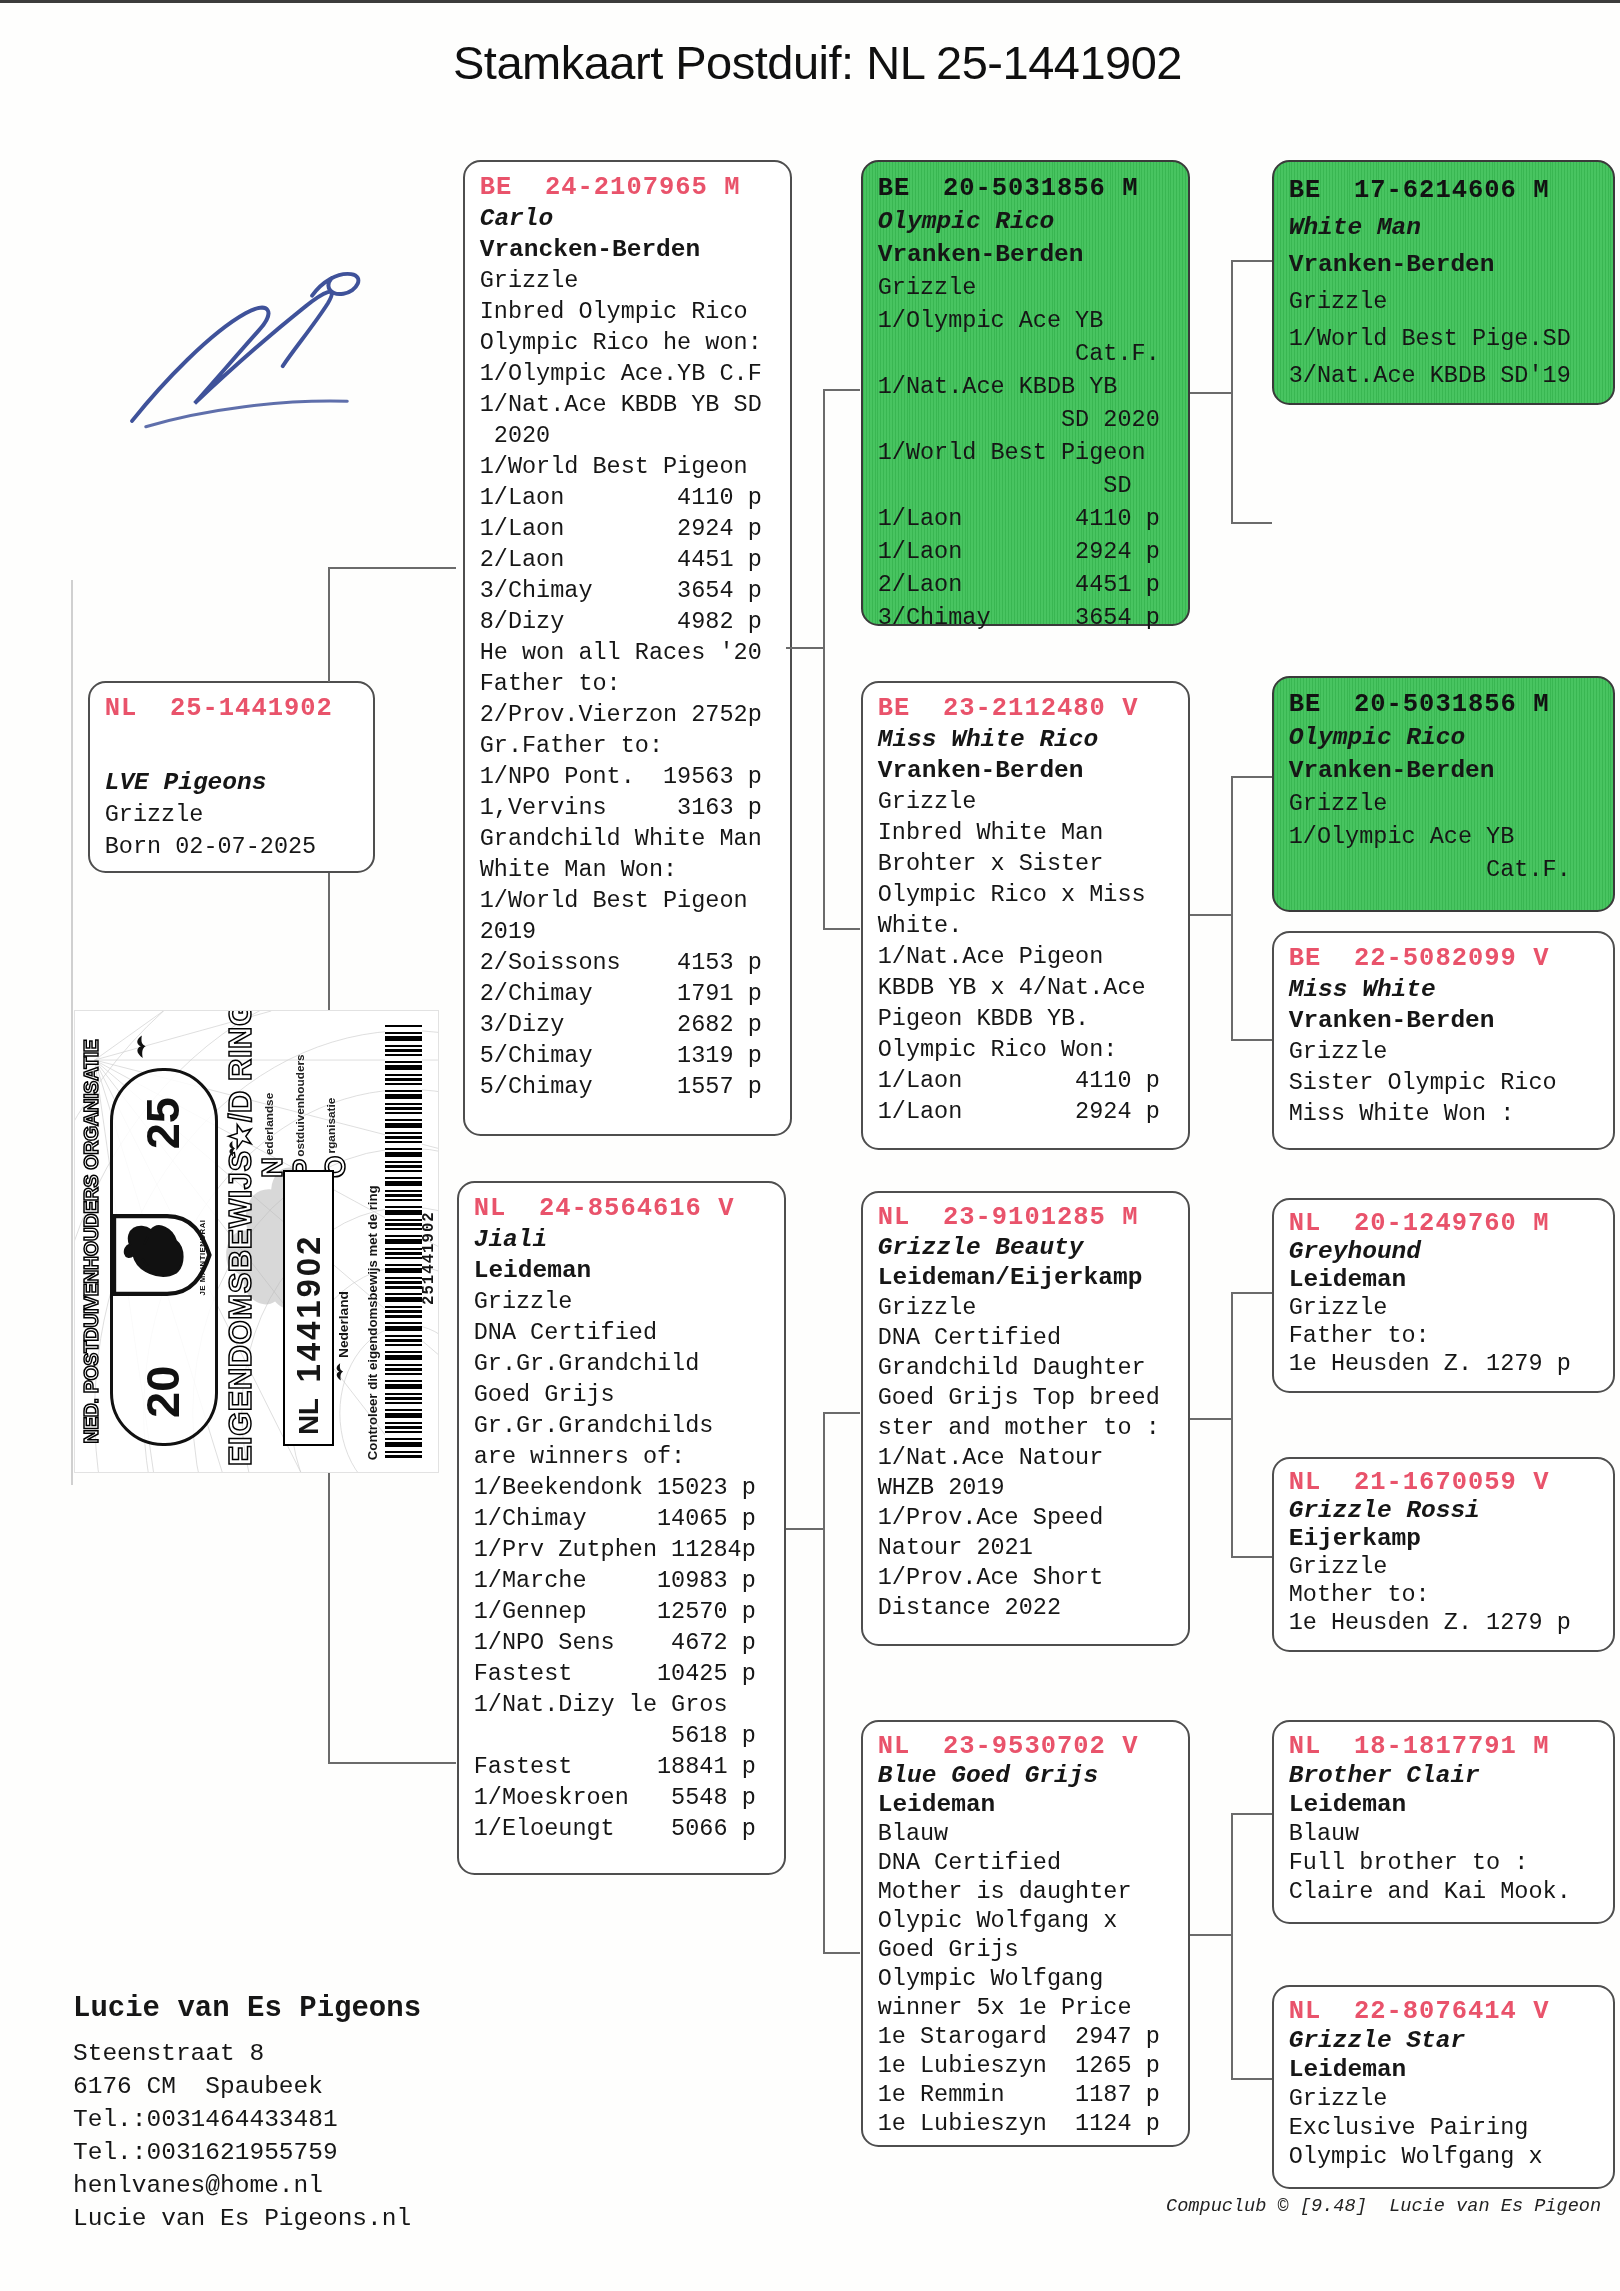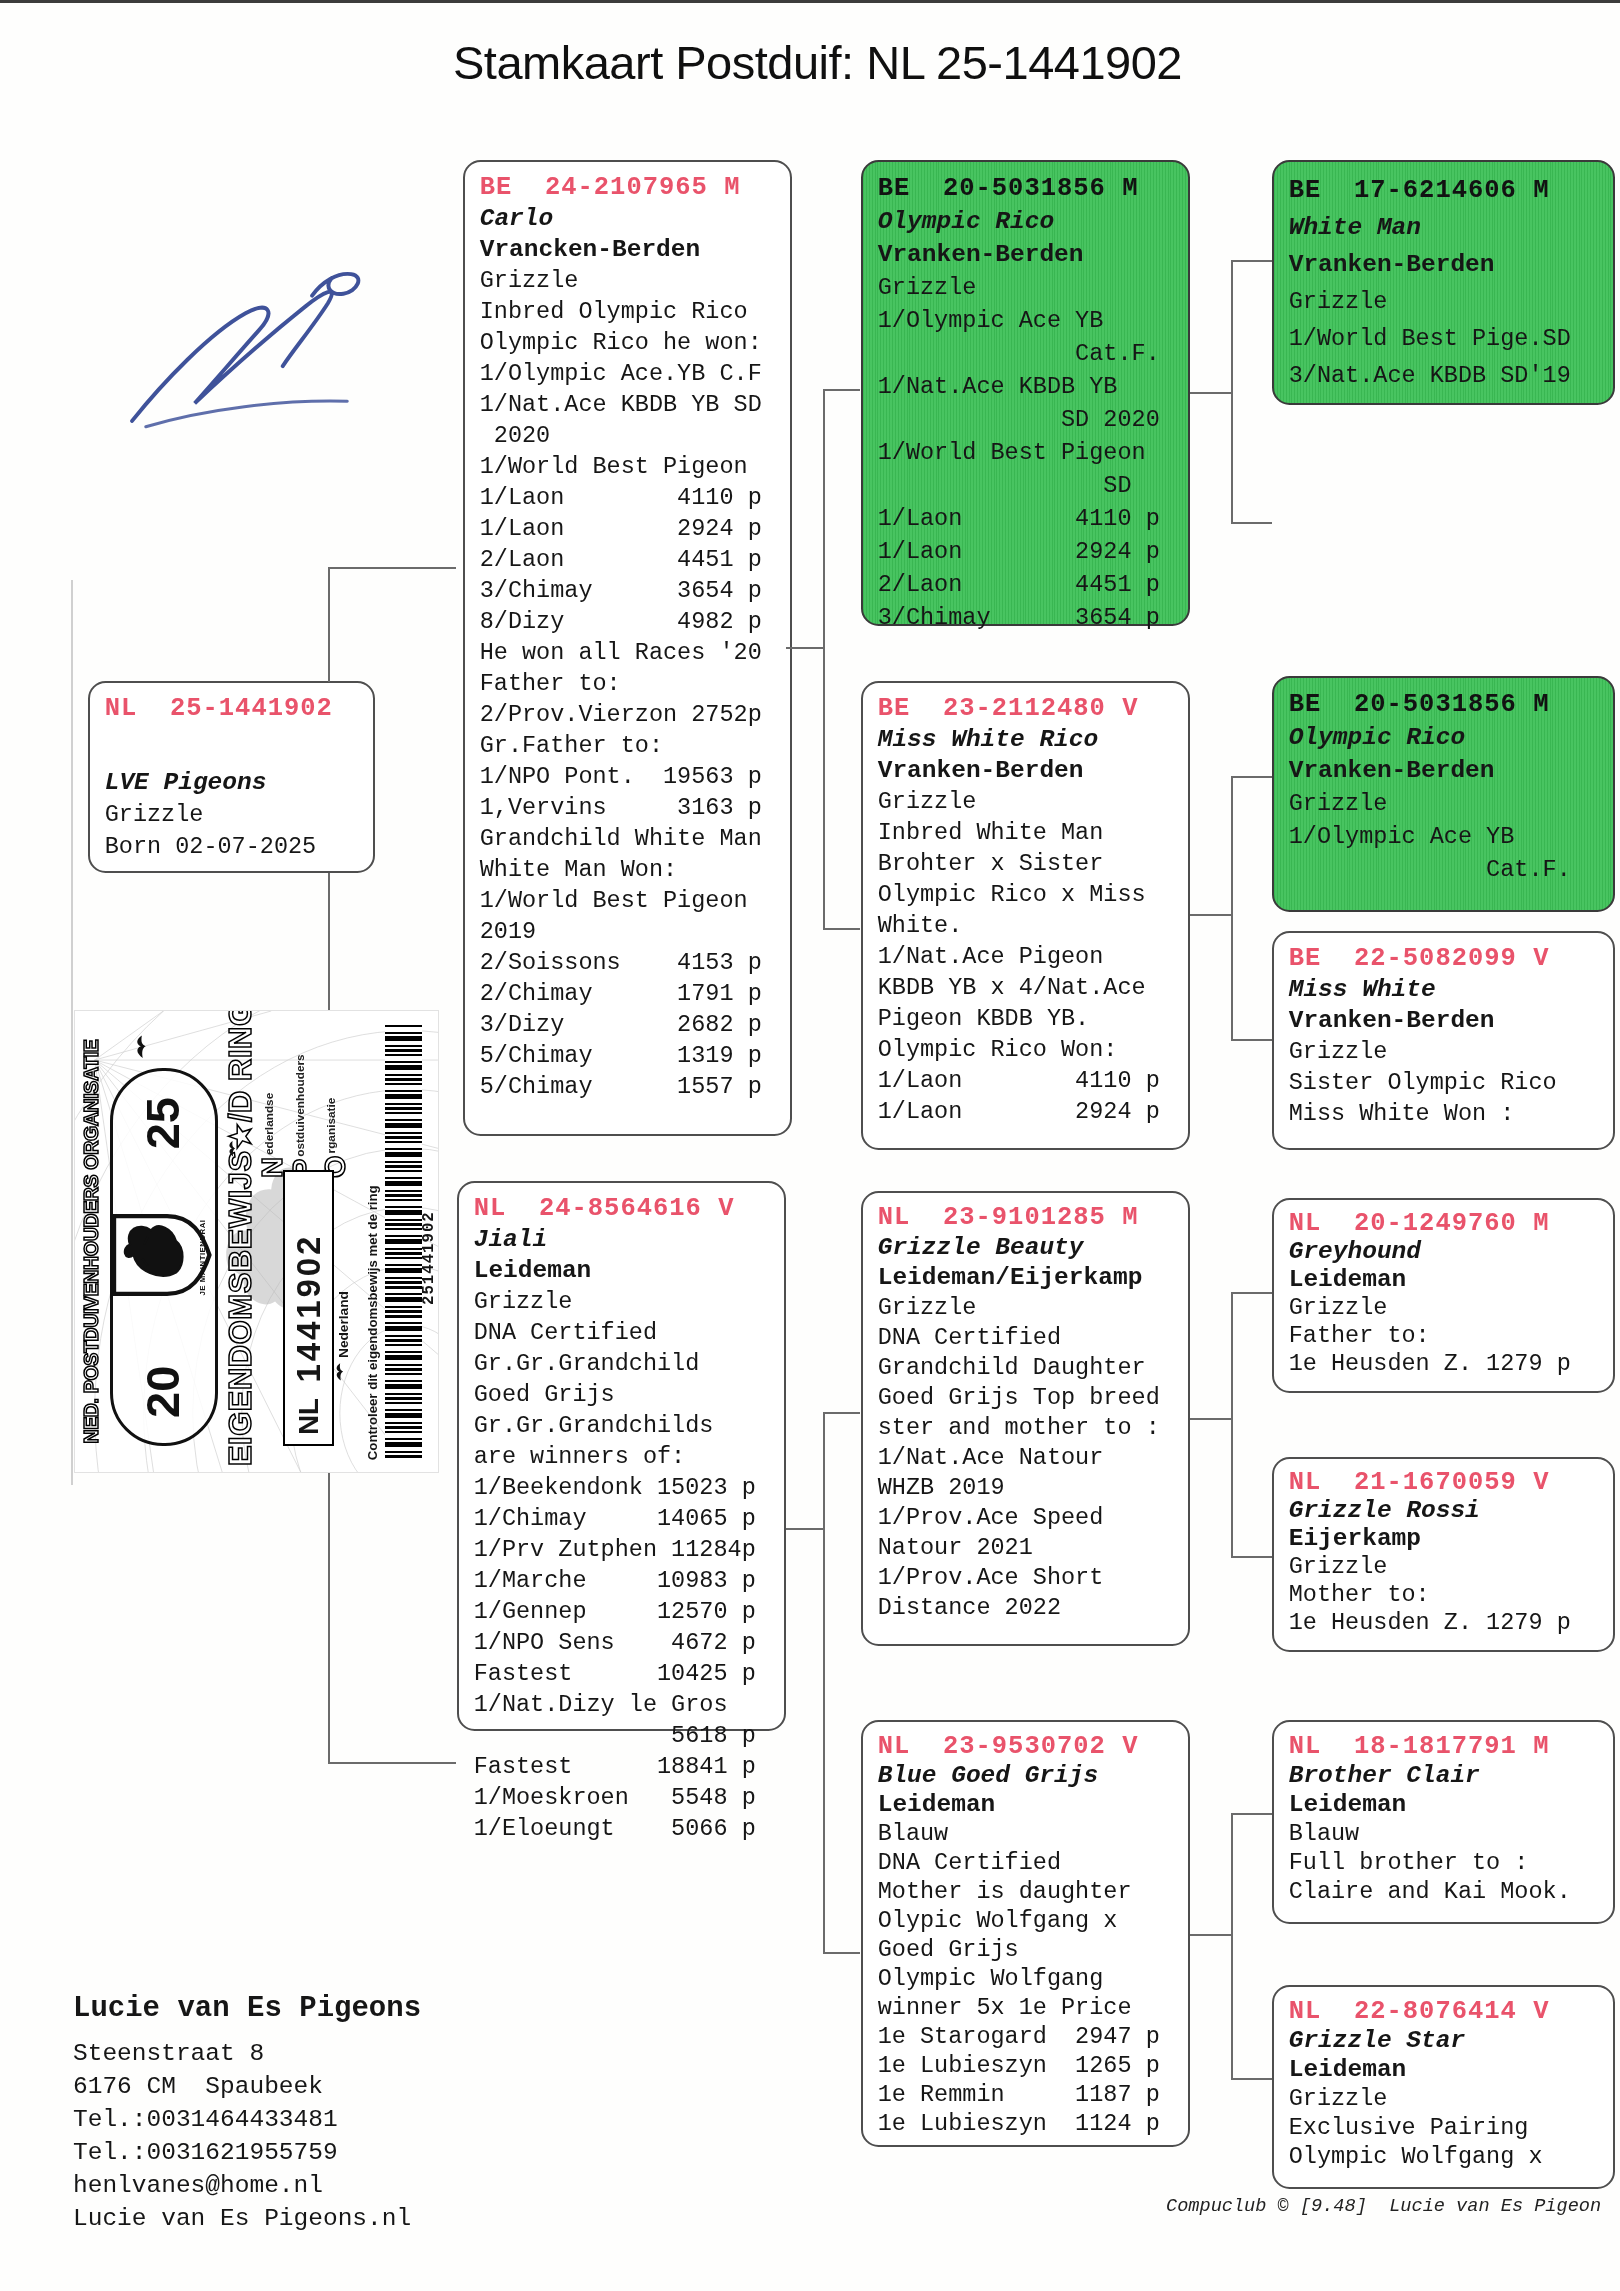--- a/index.html
+++ b/index.html
@@ -118,21 +118,21 @@
 White Man Won:
 1/World Best Pigeon
 2019
 2/Soissons    4153 p
 2/Chimay      1791 p
 3/Dizy        2682 p
 5/Chimay      1319 p
 5/Chimay      1557 p</div>
   </div>
 
-  <div class="box" style="left:457px;top:1181px;width:329px;height:550px;--lh:31px;">
+  <div class="box" style="left:457px;top:1181px;width:329px;height:694px;--lh:31px;">
     <div class="ring">NL  24-8564616 V</div>
     <div class="pname">Jiali</div>
     <div class="breeder">Leideman</div>
     <div class="body">Grizzle
 DNA Certified
 Gr.Gr.Grandchild
 Goed Grijs
 Gr.Gr.Grandchilds
 are winners of:
 1/Beekendonk 15023 p

